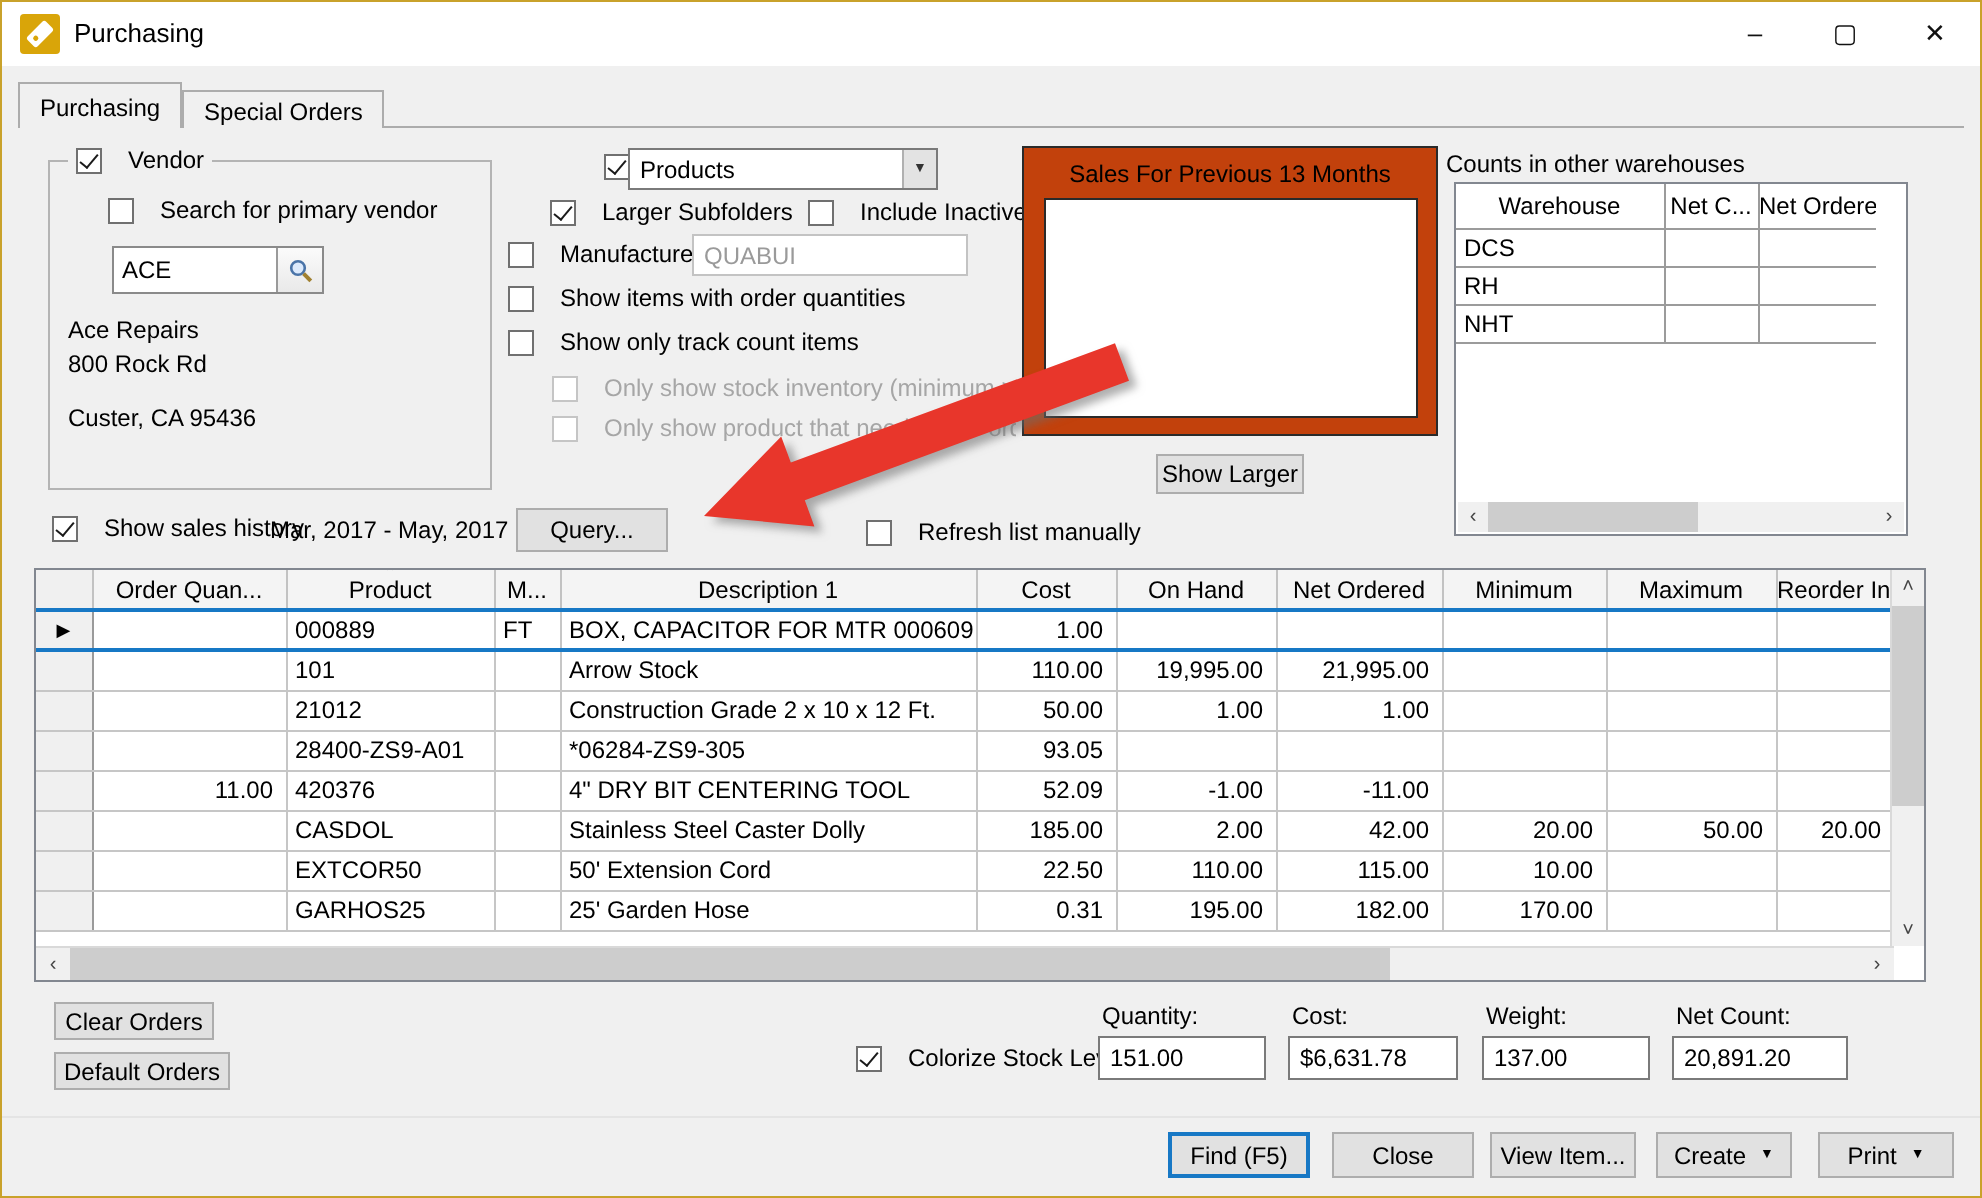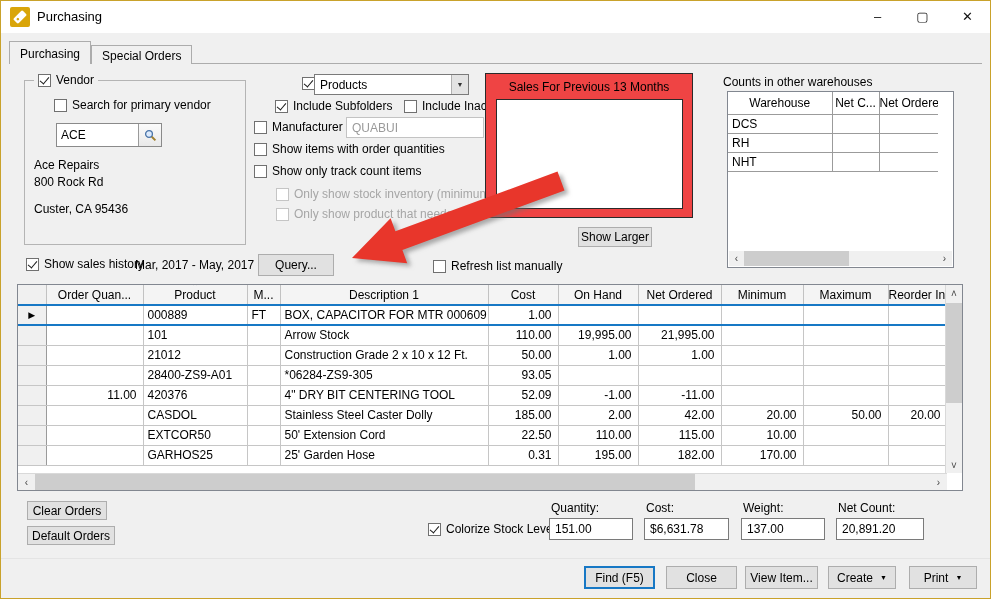--- a/index.html
+++ b/index.html
@@ -14,42 +14,42 @@
   .title-text { position:absolute; left:36px; top:8px; font-size:13px; }
   .win-btn { position:absolute; top:0; width:45px; height:31px; display:flex; align-items:center; justify-content:center; font-size:13px; color:#111; cursor:default; }
   .win-min { right:90px; } .win-max { right:45px; } .win-close { right:0; }
   
   .tabstrip { position:absolute; left:8px; top:40px; height:23px; display:flex; align-items:flex-end; z-index:3; }
   .tab { border:1px solid #acacac; border-bottom:none; background:#f0f0f0; padding:3px 10px 4px 10px; height:19px; }
   .tab.active { height:23px; padding-top:5px; background:#f0f0f0; position:relative; z-index:4; }
   .tab-line { position:absolute; left:8px; right:8px; top:62px; height:1px; background:#acacac; z-index:2; }
   .tab-mask { position:absolute; left:9px; top:62px; width:74px; height:2px; background:#f0f0f0; z-index:5; }
   
-  .cb { position:absolute; display:flex; align-items:center; gap:5px; white-space:nowrap; }
+  .cb { position:absolute; display:flex; align-items:center; gap:13px; white-space:nowrap; }
   .cb .box { width:13px; height:13px; border:1px solid #707070; background:#fff; position:relative; flex:none; }
   .cb.checked .box::after { content:""; position:absolute; left:2.5px; top:0.5px; width:4px; height:8px;
       border-right:1.6px solid #1a1a1a; border-bottom:1.6px solid #1a1a1a; transform:rotate(40deg); }
   .cb.disabled { color:#a6a6a6; }
   .cb.disabled .box { border-color:#c5c5c5; }
   .btn { position:absolute; background:#e1e1e1; border:1px solid #adadad; display:flex; align-items:center; justify-content:center; font-size:12px; cursor:default; }
   .btn.primary { border:2px solid #1778c5; }
   .field { position:absolute; background:#fff; border:1px solid #7a7a7a; display:flex; align-items:center; padding-left:5px; }
   .groupbox { position:absolute; border:1px solid #b4b4b4; background:transparent; }
   .dd-arrow { font-size:7px; margin-left:7px; }
   
   .addr { position:absolute; white-space:pre-line; line-height:16px; }
   .vendor-box { left:55px; top:122px; width:106px; height:24px; border:1px solid #8a8a8a; background:#fff; position:absolute; display:flex; }
   .vendor-box .val { flex:1; display:flex; align-items:center; padding-left:4px; }
   .vendor-box .lookup { width:23px; border-left:1px solid #9a9a9a; background:linear-gradient(#fbfbfb,#e9e9e9); display:flex; align-items:center; justify-content:center; }
   
   .combo { position:absolute; border:1px solid #7a7a7a; background:#fff; display:flex; }
   .combo .val { flex:1; display:flex; align-items:center; padding-left:5px; }
   .combo .dd { width:17px; background:#e3e3e3; border-left:1px solid #b0b0b0; display:flex; align-items:center; justify-content:center; font-size:7px; color:#333; }
   
-  .sales-box { position:absolute; left:484px; top:72px; width:208px; height:145px; border:1px solid #2a2a2a; background:#ef4444; }
+  .sales-box { position:absolute; left:510px; top:72px; width:208px; height:145px; border:1px solid #2a2a2a; background:#c2410c; }
   .sales-title { position:absolute; top:6px; width:100%; text-align:center; }
   .sales-inner { position:absolute; left:10px; top:25px; width:187px; height:110px; background:#fff; border:1px solid #2a2a2a; }
   
   .wh-table { position:absolute; left:726px; top:90px; width:227px; height:177px; background:#fff; border:1px solid #828790; }
   .wh-table table { border-collapse:collapse; width:210px; table-layout:fixed; }
   .wh-table th { font-weight:normal; text-align:center; height:22px; border-right:1px solid #9b9b9b; border-bottom:1px solid #9b9b9b; overflow:hidden; white-space:nowrap; }
   .wh-table td { height:19px; border-right:1px solid #9b9b9b; border-bottom:1px solid #9b9b9b; padding-left:4px; overflow:hidden; white-space:nowrap; }
   .wh-hscroll { position:absolute; left:1px; right:1px; bottom:1px; height:15px; background:#f0f0f0; display:flex; align-items:center; }
   .sb-arrow { width:15px; height:15px; display:flex; align-items:center; justify-content:center; font-size:10px; color:#444; flex:none; }
   .sb-thumb { height:15px; background:#cdcdcd; }
@@ -125,21 +125,21 @@
   <label class="cb checked" style="left:253px; top:75px;margin-left:48px;">
     <span class="box"></span>
     <span>Folder</span>
   </label>
   <div class="combo" style="left:313px; top:73px; width:155px; height:21px;gap:48px;">
     <span class="val">Products</span>
     <span class="dd">▼</span>
   </div>
   <label class="cb checked" style="left:274px; top:98px;">
     <span class="box"></span>
-    <span>Include Subfolders</span>
+    <span>Larger Subfolders</span>
   </label>
   <label class="cb" style="left:403px; top:98px;">
     <span class="box"></span>
     <span>Include Inactive</span>
   </label>
   <label class="cb" style="left:253px; top:119px;">
     <span class="box"></span>
     <span>Manufacturer</span>
   </label>
   <div class="field" style="left:345px; top:116px; width:138px; height:21px; border-color:#c3c3c3; color:#9a9a9a;">

